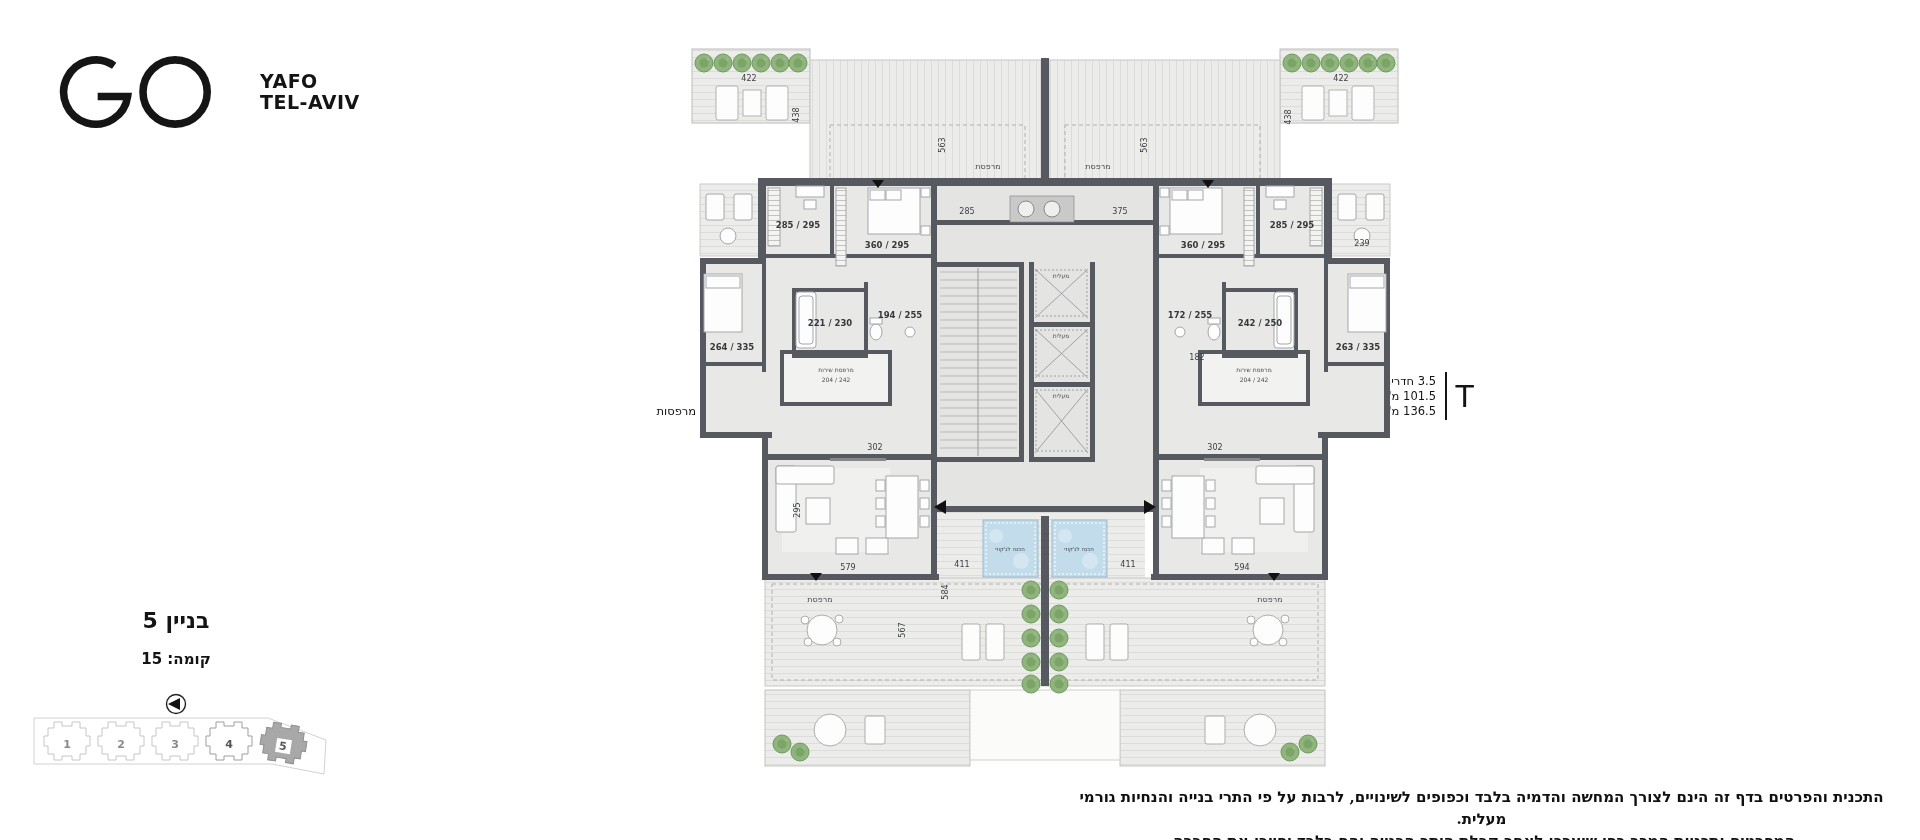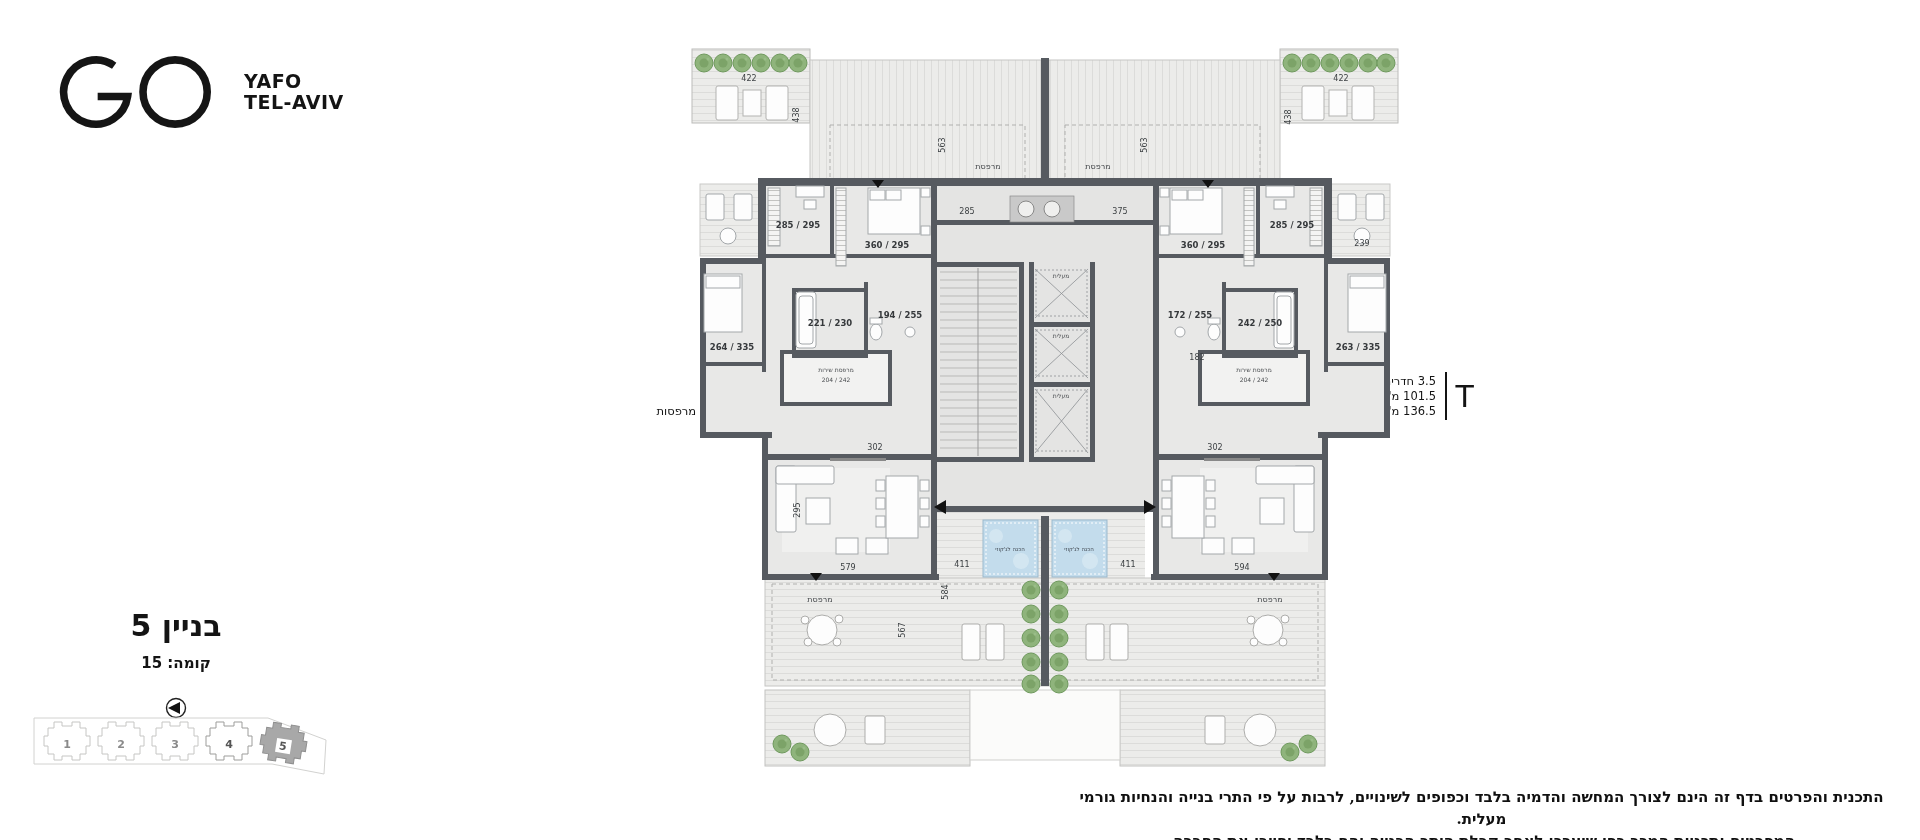--- a/index.html
+++ b/index.html
@@ -1,31 +1,31 @@
 <!DOCTYPE html>
 <html><head>
 <meta charset="utf-8">
 <style>
   html,body{margin:0;padding:0}
   body{
     width:1920px;height:840px;position:relative;background:#ffffff;
     font-family:"DejaVu Sans", sans-serif; color:#111; overflow:hidden;
   }
   
-  .brand{position:absolute;left:58px;top:46px;display:flex;align-items:center;gap:16px}
+  .brand{position:absolute;left:58px;top:46px;display:flex;align-items:center;gap:32px}
   .brand-text{display:flex;flex-direction:column;font-weight:bold;font-size:19px;line-height:21px;letter-spacing:.5px;color:#141414}
   
   .apt-label{position:absolute;display:flex;align-items:center;gap:9px}
   .apt-info{direction:rtl;text-align:right;font-size:11.5px;line-height:15px;color:#141414;min-width:104px}
   .apt-bar{width:1.5px;height:48px;background:#141414}
   .apt-letter{font-size:30px;color:#141414}
   
   .building-info{position:absolute;left:96px;top:608px;width:160px;text-align:center;direction:rtl}
-  .bname{font-size:30px;font-weight:bold;color:#141414}
-  .bfloor{font-size:15px;font-weight:bold;margin-top:11px;color:#141414}
+  .bname{font-size:22px;font-weight:bold;color:#141414}
+  .bfloor{font-size:15px;font-weight:bold;margin-top:17px;color:#141414}
   .north{margin-top:24px}
   
   .siteplan{position:absolute;left:28px;top:700px}
   .floorplan{position:absolute;left:680px;top:30px}
   
   .disclaimer{
     position:absolute;left:1055px;right:12px;top:786px;direction:rtl;text-align:center;
     font-family:"DejaVu Serif","DejaVu Sans",serif;font-size:15px;line-height:22px;font-weight:bold;color:#101010;
   }
   

